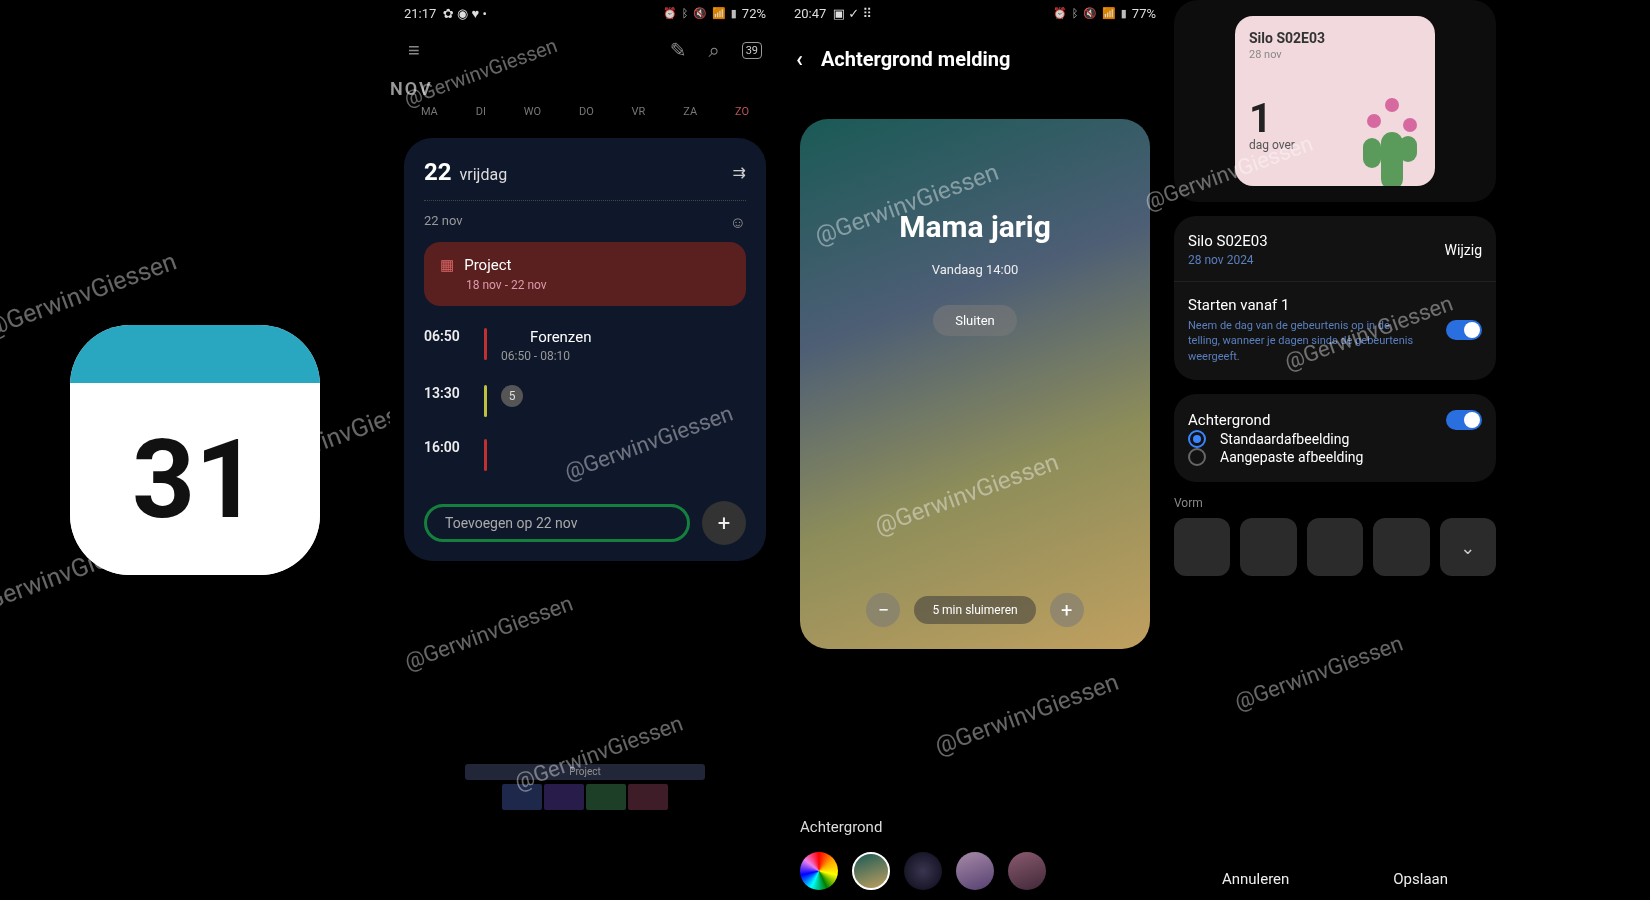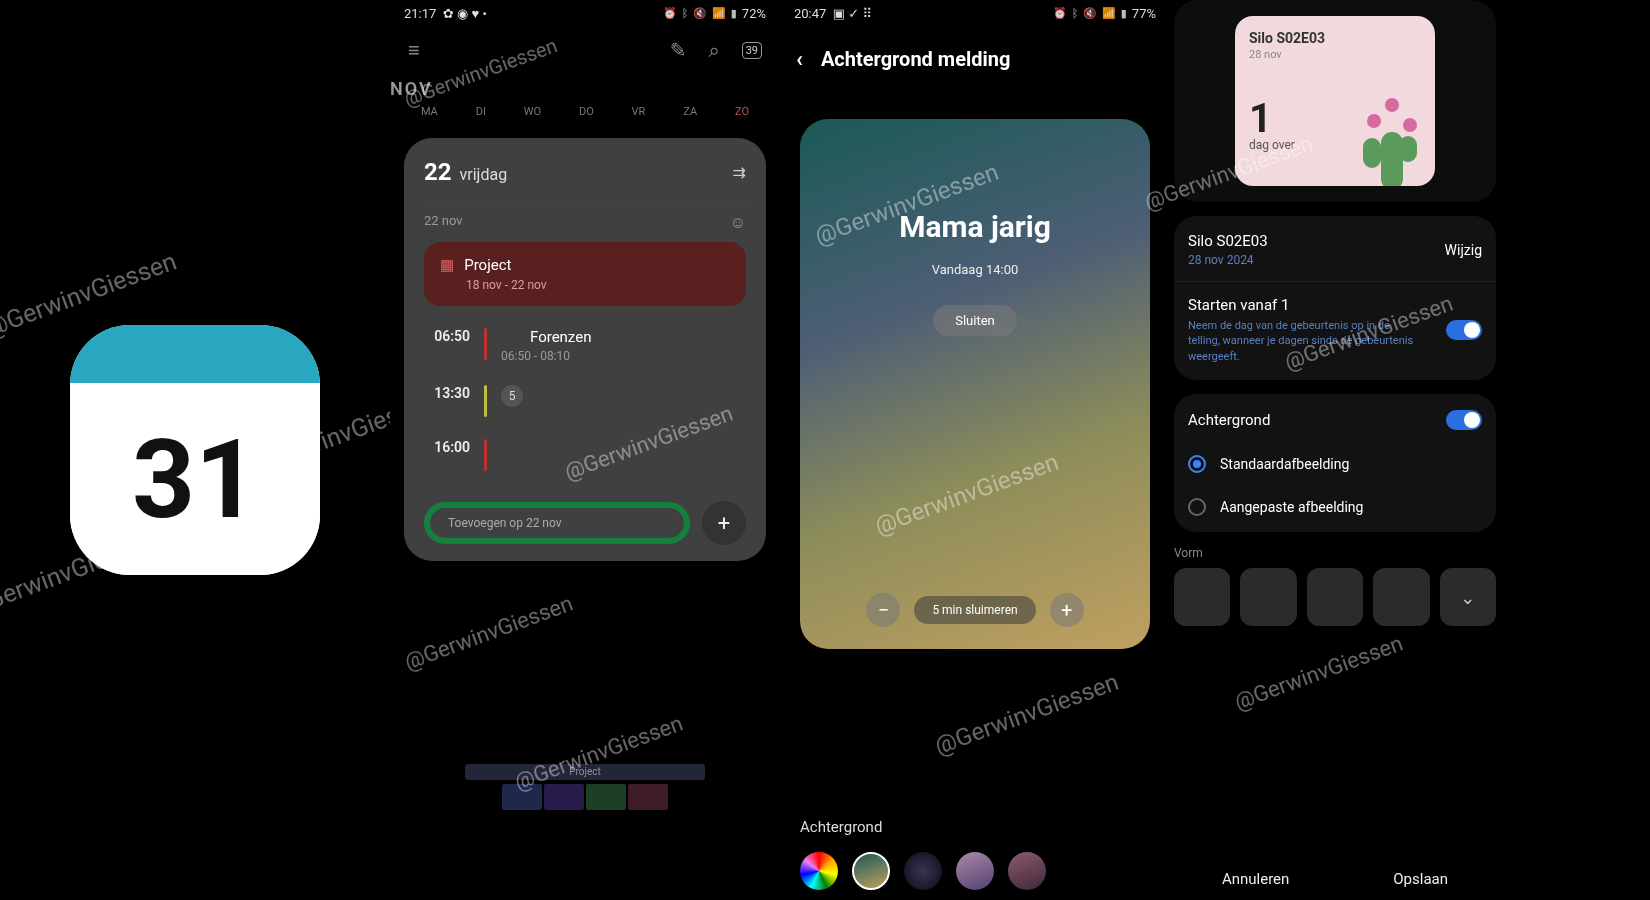--- a/index.html
+++ b/index.html
@@ -43,39 +43,39 @@
   
   .p2-top { display:flex; justify-content:space-between; padding:12px 18px; color:#888; font-size:20px; align-items:center;}
   .p2-top .r { display:flex; gap:22px; align-items:center;}
   .date-icon { border:1.5px solid #999; border-radius:4px; font-size:11px; padding:1px 3px; color:#ccc;}
   .p2-month { text-align:left; font-size:18px; color:#999; letter-spacing:2px; font-weight:600; margin-top:4px;}
   .dow { display:flex; justify-content:space-around; font-size:11px; color:#777; margin:6px 12px 0;}
   .dow span:last-child { color:#b55;}
 
   .day-card {
     position: relative;
-    margin: 20px 14px 0; background:#404040; border-radius:28px; padding:20px 20px 16px;
+    margin: 20px 14px 0; background:#0f172a; border-radius:28px; padding:20px 20px 16px;
   }
   .day-head { display:flex; justify-content:space-between; align-items:center; border-bottom:1px dotted #444; padding-bottom:14px;}
   .day-head .d { display:flex; align-items:baseline; gap:8px;}
   .day-num { font-size:24px; font-weight:700;}
   .day-name { font-size:16px; color:#ddd;}
   .sub-row { display:flex; justify-content:space-between; color:#999; font-size:13px; margin:12px 0 10px;}
   .proj-banner { background:#5a1f1f; border-radius:16px; padding:14px 16px;}
   .proj-title { display:flex; gap:10px; align-items:center; font-size:15px; color:#fff;}
   .proj-sub { font-size:12px; color:#d9a; margin-left:26px; margin-top:4px;}
   .evt { display:flex; gap:14px; margin-top:22px; align-items:flex-start;}
-  .evt-time { font-size:14px; font-weight:600; width:46px; color:#eee;text-align:right;}
+  .evt-time { font-size:14px; font-weight:600; width:46px; color:#eee;}
   .evt-bar { width:3px; height:32px; border-radius:2px; flex:none;}
   .evt-info { flex:1;}
   .evt-title { font-size:15px; color:#fff;margin-left:29px;}
   .evt-sub { font-size:12px; color:#999; margin-top:3px;}
   .badge5 { background:#555; color:#ddd; width:22px; height:22px; border-radius:11px; font-size:12px; display:flex;align-items:center;justify-content:center;}
   .p2-foot { display:flex; gap:12px; margin-top:30px; align-items:center;}
-  .add-btn { flex:1; border:6px solid #15803d; border-radius:24px; padding:8px 18px; color:#aaa; font-size:12px; background:transparent;}
+  .add-btn { flex:1; border:3px solid #15803d; border-radius:24px; padding:8px 18px; color:#aaa; font-size:14px; background:transparent;}
   .plus-btn { width:44px; height:44px; border-radius:22px; background:#333; display:flex;align-items:center;justify-content:center; font-size:22px; color:#eee;}
 
   .p2-bg-evt { position:absolute; bottom:90px; left:0; right:0; display:flex; flex-direction:column; align-items:center; gap:4px; opacity:.7;}
   .bg-bar { height:16px; width:240px; background:#303850; border-radius:3px; font-size:10px; text-align:center; line-height:16px; color:#ccc;}
 
   
   .p3-head { display:flex; align-items:center; gap:18px; padding:20px 16px; font-size:20px; font-weight:700;}
   .p3-head .back { font-size:22px; color:#fff;}
   .alarm-card {
     margin: 28px 20px 0; height:530px; border-radius:28px;
@@ -106,21 +106,21 @@
   .cactus .arm2{position:absolute;bottom:28px;left:42px;width:18px;height:26px;background:#5a9a5a;border-radius:10px;}
   .cactus .fl{position:absolute;width:14px;height:14px;border-radius:7px;background:#d66aa0;}
   .card-block { background:#121212; border-radius:22px; margin:14px 4px 0; padding:16px 14px;}
   .row { display:flex; justify-content:space-between; align-items:center;}
   .cb-sub { font-size:12px; color:#5a7fbf; margin-top:3px;}
   .cb-desc { font-size:11px; color:#5a7fbf; margin-top:4px; line-height:1.4; max-width:230px;}
   .wijzig { font-size:14px; color:#fff;}
   .divider { height:1px; background:#222; margin:14px -14px;}
   .toggle { width:36px;height:20px;border-radius:10px;background:#2a6fdf;position:relative;}
   .toggle::after{content:"";position:absolute;right:2px;top:2px;width:16px;height:16px;border-radius:8px;background:#fff;}
-  .radio-row { display:flex; align-items:center; gap:14px; margin-top:25px; font-size:14px;}
+  .radio-row { display:flex; align-items:center; gap:14px; margin-top:0; font-size:14px;}
   .radio { width:18px;height:18px;border:2px solid #3a84ff;border-radius:9px;display:flex;align-items:center;justify-content:center;}
   .radio.on::after{content:"";width:8px;height:8px;border-radius:4px;background:#3a84ff;}
   .radio.off { border-color:#666;}
   .vorm-label { font-size:12px; color:#888; margin:14px 4px 8px;}
   .shapes { display:flex; gap:10px; margin:0 4px;}
   .shape { width:58px; height:58px; background:#2b2b2b; border-radius:12px;}
   .shape.ar { display:flex;align-items:center;justify-content:center;color:#ccc;font-size:18px;}
   .p4-foot { position:absolute; bottom:12px; left:0; right:0; display:flex; justify-content:space-around; font-size:15px; color:#eee;}
 </style>
 </head>

